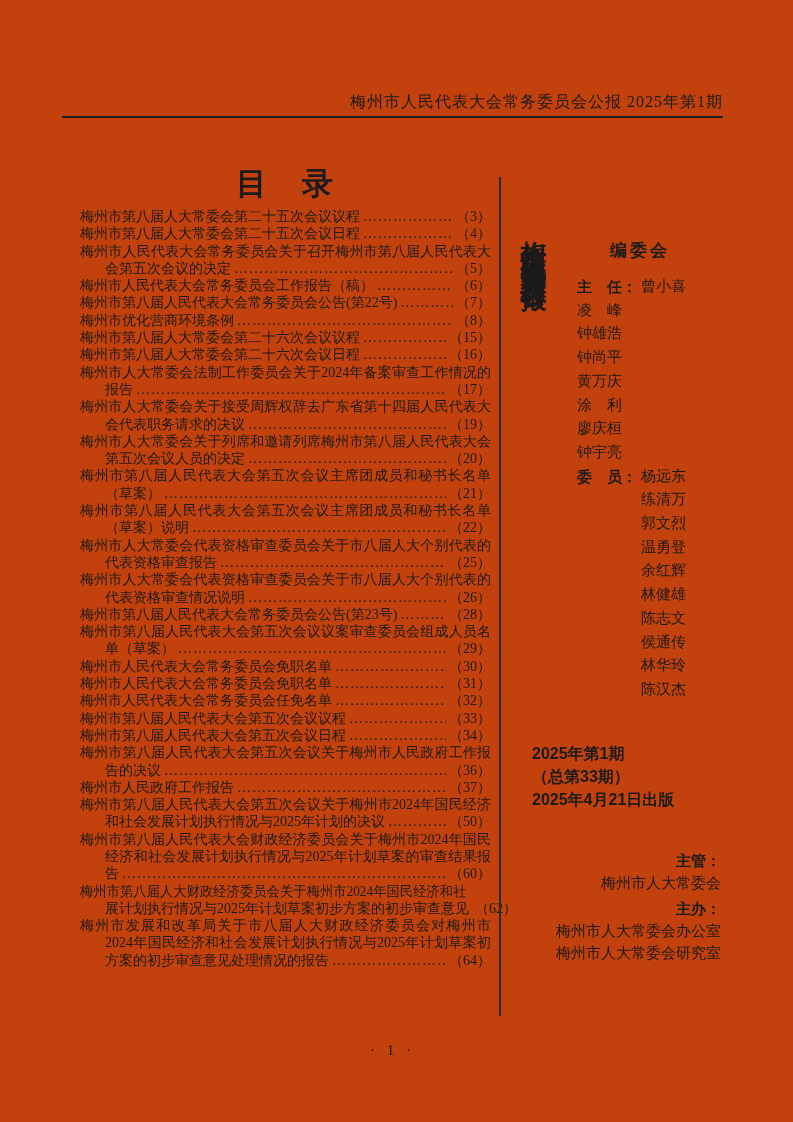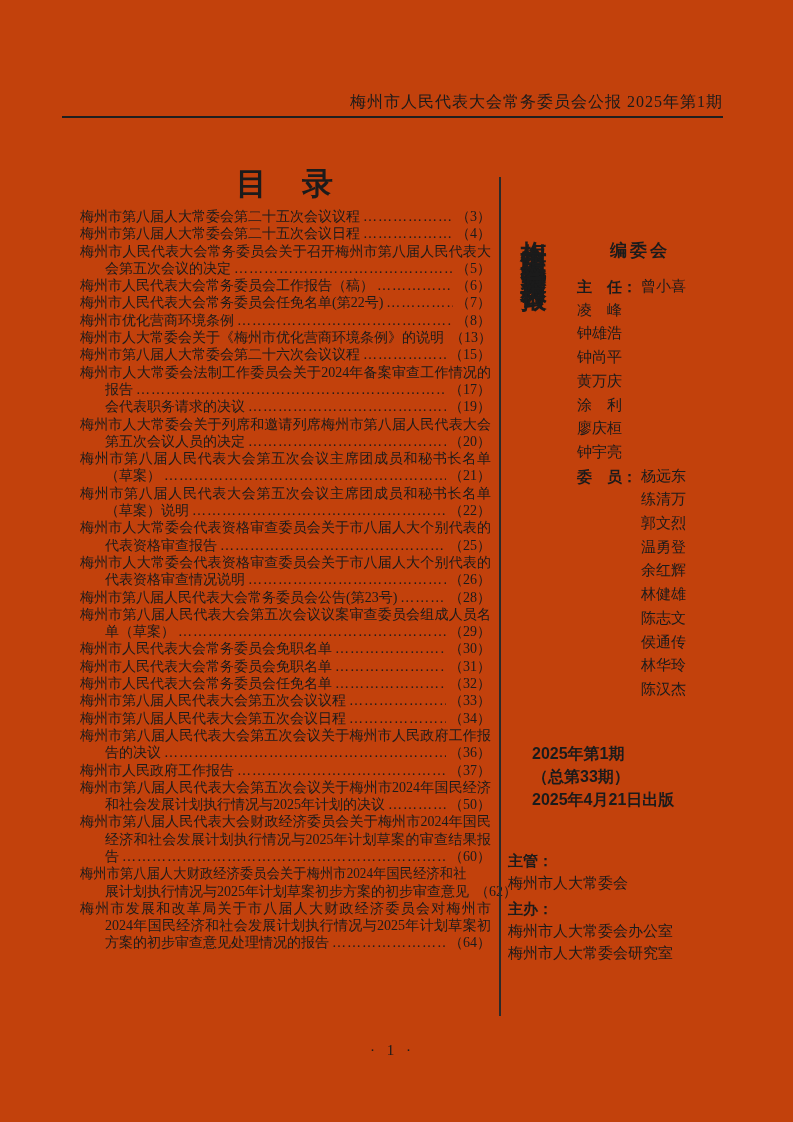--- a/index.html
+++ b/index.html
@@ -76,21 +76,21 @@
   }
   .role-names { flex: 1 1 auto; }
   .role-names div { font-size: 15px; line-height: 23.7px; }
   
   .issue {
     position: absolute; left: 532px; top: 742px; width: 168px;
     font-family: "Liberation Sans", sans-serif; font-weight: bold;
     font-size: 16px; line-height: 23px;
   }
   
-  .publisher { position: absolute; left: 508px; top: 850px; width: 190px; }
+  .publisher { position: absolute; left: 531px; top: 850px; width: 190px; text-align: right; }
   .publisher div { line-height: 22px; font-size: 15px; }
   .p-label {
     font-family: "Liberation Sans", sans-serif; font-weight: bold;
     font-size: 15.5px;
   }
   .p-label.gap { margin-top: 4px; }
   
   .footer {
     position: absolute; left: 0; right: 8px; top: 1042px;
     text-align: center; font-size: 15px; letter-spacing: 4px;
@@ -131,55 +131,56 @@
         </div>
         <div class="toc-entry">
           <div class="toc-line last">
             <span class="t">梅州市人民代表大会常务委员会工作报告（稿）</span>
             <span class="leader"></span>
             <span class="toc-page">（6）</span>
           </div>
         </div>
         <div class="toc-entry">
           <div class="toc-line last">
-            <span class="t">梅州市人民代表大会常务委员会任免名单(第22号)</span>
+            <span class="t">梅州市第八届人民代表大会常务委员会公告(第22号)</span>
             <span class="leader"></span>
             <span class="toc-page">（7）</span>
           </div>
         </div>
         <div class="toc-entry">
           <div class="toc-line last">
             <span class="t">梅州市优化营商环境条例</span>
             <span class="leader"></span>
             <span class="toc-page">（8）</span>
           </div>
         </div>
         <div class="toc-entry">
           <div class="toc-line last">
-            <span class="t">梅州市人大常委会关于《梅州市优化营商环境条例》的说明</span>
-            <span class="leader"></span>
-            <span class="toc-page">（13）</span>
-          </div>
-        </div>
-        <div class="toc-entry">
-          <div class="toc-line last">
             <span class="t">梅州市第八届人大常委会第二十六次会议议程</span>
             <span class="leader"></span>
             <span class="toc-page">（15）</span>
           </div>
         </div>
         <div class="toc-entry">
+          <div class="toc-line last">
+            <span class="t">梅州市第八届人大常委会第二十六次会议日程</span>
+            <span class="leader"></span>
+            <span class="toc-page">（16）</span>
+          </div>
+        </div>
+        <div class="toc-entry">
           <div class="toc-line fill">梅州市人大常委会法制工作委员会关于2024年备案审查工作情况的</div>
           <div class="toc-line last cont">
             <span class="t">报告</span>
             <span class="leader"></span>
             <span class="toc-page">（17）</span>
           </div>
         </div>
         <div class="toc-entry">
+          <div class="toc-line fill">梅州市人大常委会关于接受周辉权辞去广东省第十四届人民代表大</div>
           <div class="toc-line last cont">
             <span class="t">会代表职务请求的决议</span>
             <span class="leader"></span>
             <span class="toc-page">（19）</span>
           </div>
         </div>
         <div class="toc-entry">
           <div class="toc-line fill">梅州市人大常委会关于列席和邀请列席梅州市第八届人民代表大会</div>
           <div class="toc-line last cont">
             <span class="t">第五次会议人员的决定</span>

